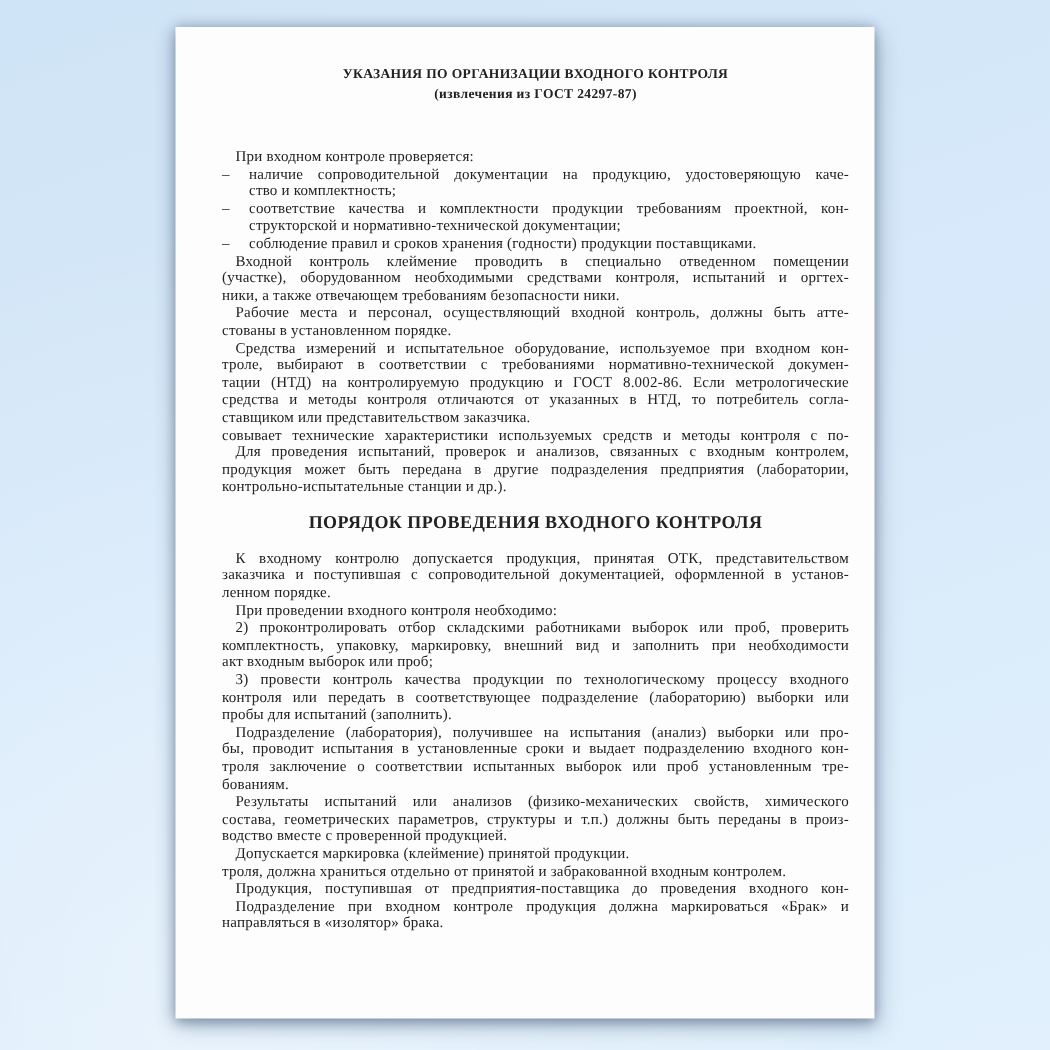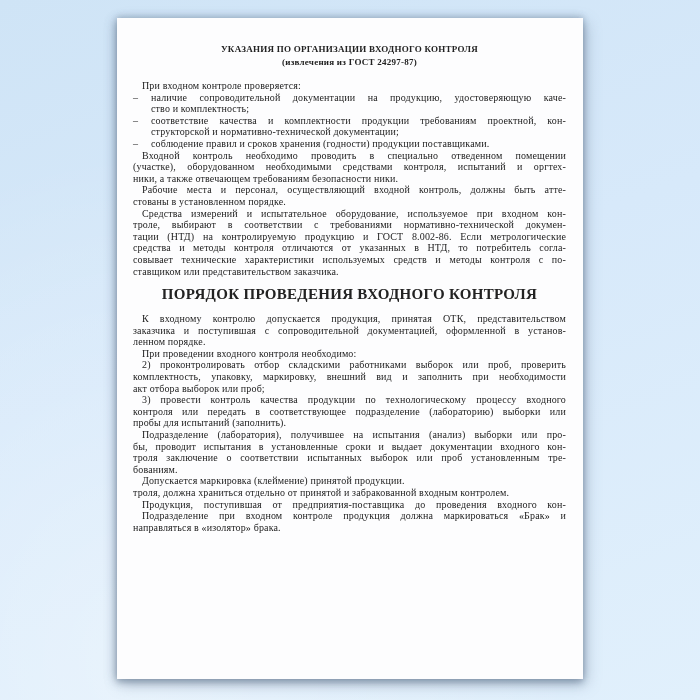--- a/index.html
+++ b/index.html
@@ -20,40 +20,40 @@
     left: 117px; top: 18px;
     width: 466px; height: 661px;
     background: #fdfdfe;
     box-shadow:
       0 3px 6px rgba(96,116,140,0.40),
       3px 5px 14px rgba(96,116,140,0.40),
       -3px 2px 10px rgba(96,116,140,0.30),
       0 -2px 6px rgba(96,116,140,0.22);
   }
   .content {
-    padding: 25px 17px 0 16px;
+    padding: 25px 17px 0 31px;
     color: #222;
   }
   .title, .subtitle {
     text-align: center;
     font-weight: bold;
     font-size: 9px;
     line-height: 13px;
     letter-spacing: 0.25px;
   }
   .doc-body {
-    margin-top: 11px;
+    margin-top: 30px;
     font-size: 10px;
     line-height: 11.6px;
     letter-spacing: 0.15px;
   }
   .heading {
     text-align: center;
     font-weight: bold;
-    font-size: 15px;
+    font-size: 12px;
     line-height: 13px;
     letter-spacing: 0.3px;
     margin: 11px 0 12px 0;
   }
   .para, .li { margin: 0; }
   .li { position: relative; padding-left: 18px; }
   .li .marker { position: absolute; left: 0; top: 0; }
   .line {
     text-align: justify;
     text-align-last: justify;
@@ -82,60 +82,70 @@
           <div class="li">
             <span class="marker">–</span>
             <div class="line">соответствие качества и комплектности продукции требованиям проектной, кон-</div>
             <div class="line last">структорской и нормативно-технической документации;</div>
           </div>
           <div class="li">
             <span class="marker">–</span>
             <div class="line last">соблюдение правил и сроков хранения (годности) продукции поставщиками.</div>
           </div>
           <div class="para">
-            <div class="line indent">Входной контроль необходимо проводить в специально отведенном помещении</div>
+            <div class="line indent">Входной контроль клеймение проводить в специально отведенном помещении</div>
             <div class="line">(участке), оборудованном необходимыми средствами контроля, испытаний и оргтех-</div>
             <div class="line last">ники, а также отвечающем требованиям безопасности ники.</div>
           </div>
           <div class="para">
             <div class="line indent">Рабочие места и персонал, осуществляющий входной контроль, должны быть атте-</div>
             <div class="line last">стованы в установленном порядке.</div>
           </div>
           <div class="para">
             <div class="line indent">Средства измерений и испытательное оборудование, используемое при входном кон-</div>
             <div class="line">троле, выбирают в соответствии с требованиями нормативно-технической докумен-</div>
             <div class="line">тации (НТД) на контролируемую продукцию и ГОСТ 8.002-86. Если метрологические</div>
             <div class="line">средства и методы контроля отличаются от указанных в НТД, то потребитель согла-</div>
+            <div class="line last">ставщиком или представительством заказчика.</div>
             <div class="line">совывает технические характеристики используемых средств и методы контроля с по-</div>
-            <div class="line last">ставщиком или представительством заказчика.</div>
+          </div>
+          <div class="para">
+            <div class="line indent">Для проведения испытаний, проверок и анализов, связанных с входным контролем,</div>
+            <div class="line">продукция может быть передана в другие подразделения предприятия (лаборатории,</div>
+            <div class="line last">контрольно-испытательные станции и др.).</div>
           </div>
           <div class="heading">ПОРЯДОК ПРОВЕДЕНИЯ ВХОДНОГО КОНТРОЛЯ</div>
           <div class="para">
             <div class="line indent">К входному контролю допускается продукция, принятая ОТК, представительством</div>
             <div class="line">заказчика и поступившая с сопроводительной документацией, оформленной в установ-</div>
             <div class="line last">ленном порядке.</div>
           </div>
           <div class="para">
             <div class="line last indent">При проведении входного контроля необходимо:</div>
           </div>
           <div class="para">
             <div class="line indent">2) проконтролировать отбор складскими работниками выборок или проб, проверить</div>
             <div class="line">комплектность, упаковку, маркировку, внешний вид и заполнить при необходимости</div>
-            <div class="line last">акт отбора выборок или проб;</div>
+            <div class="line last">акт входным выборок или проб;</div>
           </div>
           <div class="para">
             <div class="line indent">3) провести контроль качества продукции по технологическому процессу входного</div>
             <div class="line">контроля или передать в соответствующее подразделение (лабораторию) выборки или</div>
             <div class="line last">пробы для испытаний (заполнить).</div>
           </div>
           <div class="para">
             <div class="line indent">Подразделение (лаборатория), получившее на испытания (анализ) выборки или про-</div>
-            <div class="line">бы, проводит испытания в установленные сроки и выдает документации входного кон-</div>
+            <div class="line">бы, проводит испытания в установленные сроки и выдает подразделению входного кон-</div>
             <div class="line">троля заключение о соответствии испытанных выборок или проб установленным тре-</div>
             <div class="line last">бованиям.</div>
+          </div>
+          <div class="para">
+            <div class="line indent">Результаты испытаний или анализов (физико-механических свойств, химического</div>
+            <div class="line">состава, геометрических параметров, структуры и т.п.) должны быть переданы в произ-</div>
+            <div class="line last">водство вместе с проверенной продукцией.</div>
           </div>
           <div class="para">
             <div class="line last indent">Допускается маркировка (клеймение) принятой продукции.</div>
           </div>
           <div class="para">
             <div class="line last">троля, должна храниться отдельно от принятой и забракованной входным контролем.</div>
             <div class="line indent">Продукция, поступившая от предприятия-поставщика до проведения входного кон-</div>
           </div>
           <div class="para">
             <div class="line indent">Подразделение при входном контроле продукция должна маркироваться «Брак» и</div>

